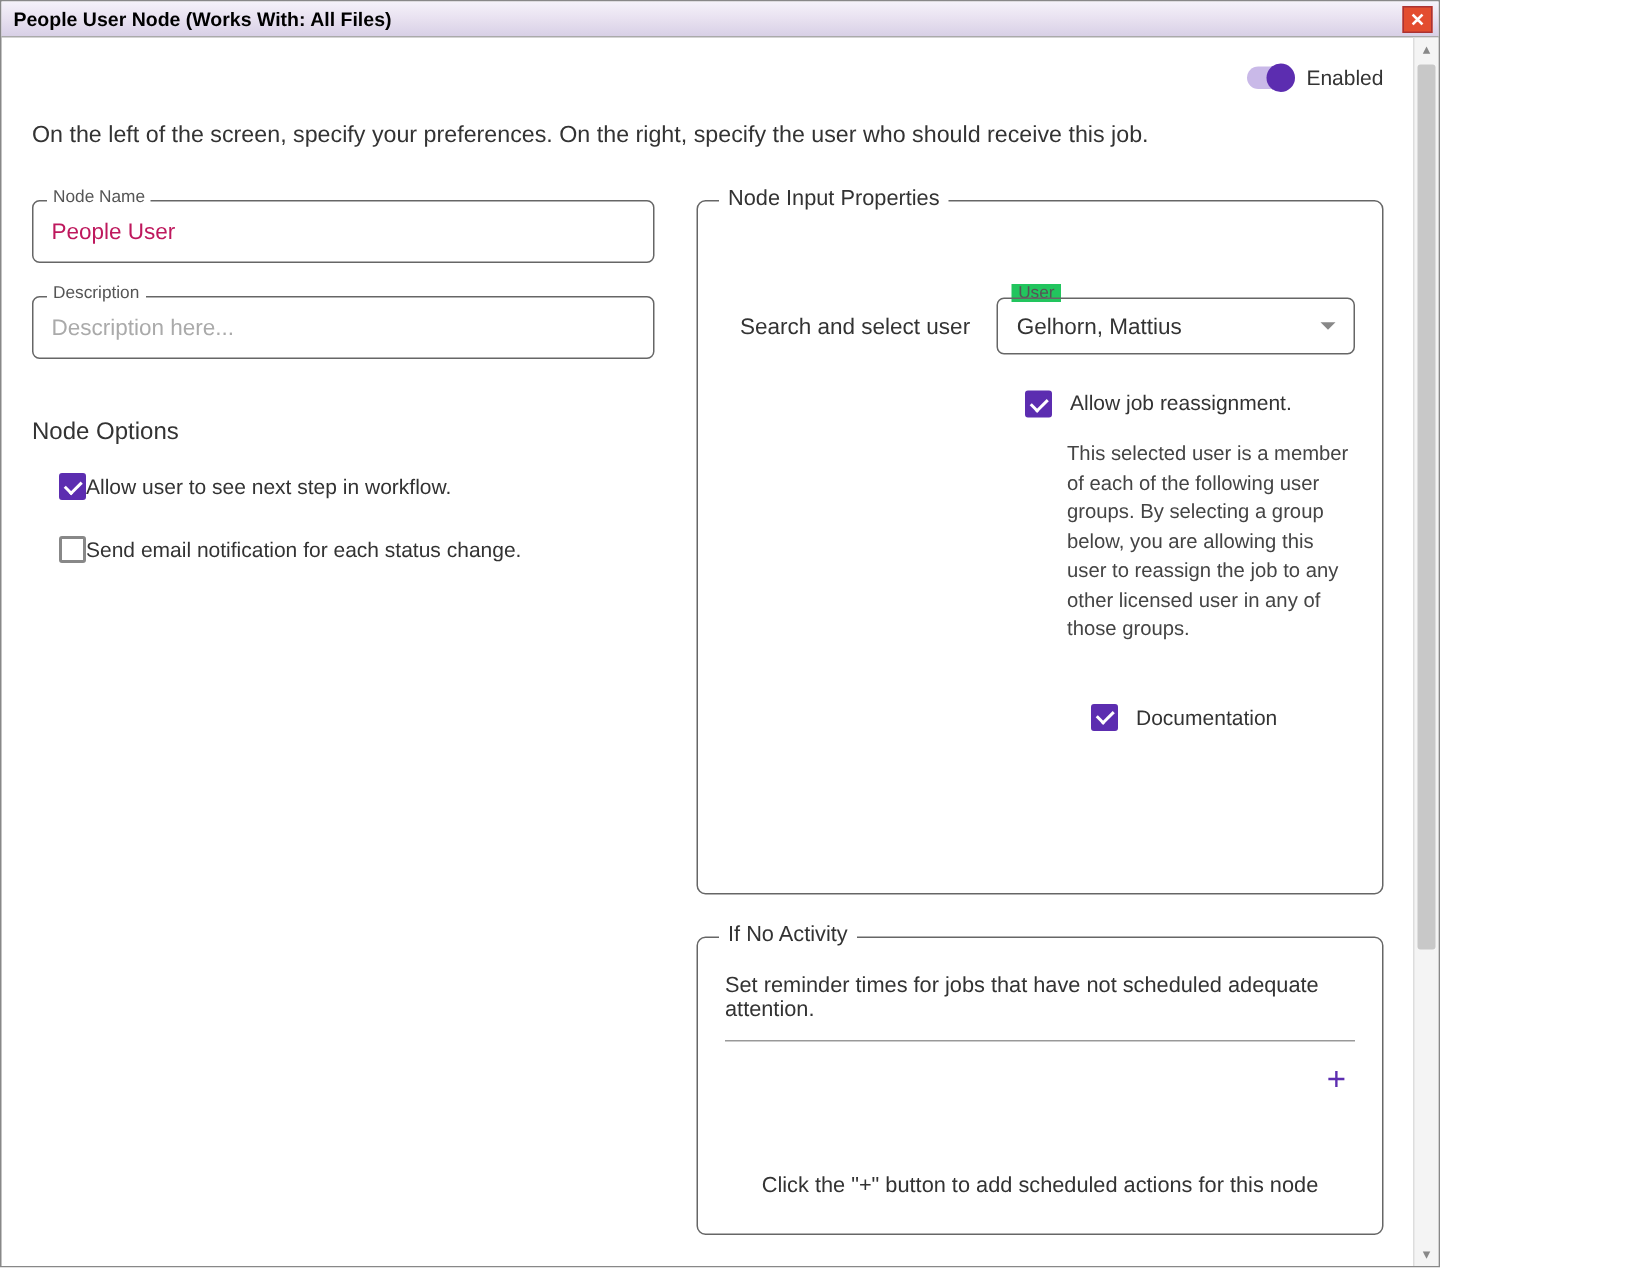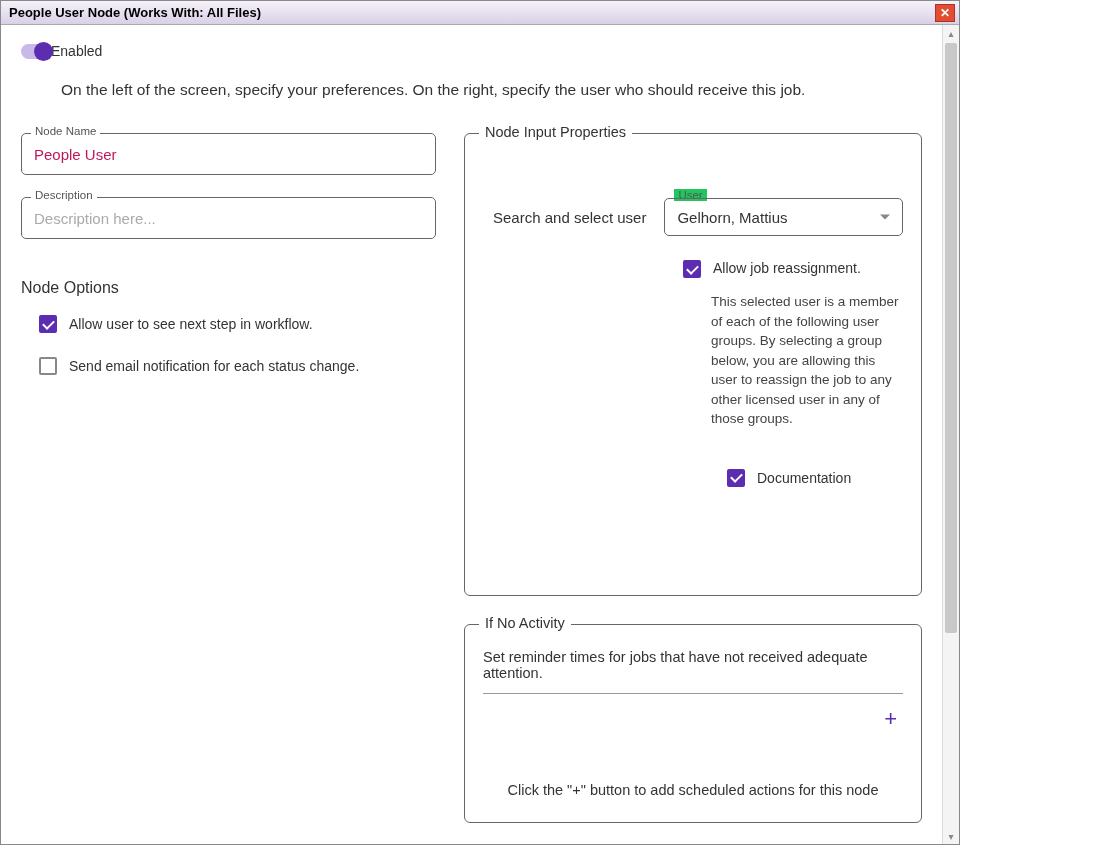--- a/index.html
+++ b/index.html
@@ -70,38 +70,38 @@
   .scroll-thumb {
     position: absolute;
     left: 2px; right: 2px;
     top: 18px;
     height: 590px;
     background: #c8c8c8;
     border-radius: 2px;
   }
 
   
-  .toggle-row { display: flex; align-items: center; margin-bottom: 22px; }
+  .toggle-row { display: flex; align-items: center; gap: 10px; margin-bottom: 22px; justify-content: flex-end; }
   .toggle {
     width: 30px; height: 15px;
     background: #c9b9e8;
     border-radius: 8px;
     position: relative;
     cursor: pointer;
   }
   .toggle .knob {
     position: absolute;
     right: -2px; top: -2px;
     width: 19px; height: 19px;
     background: #5c2db0;
     border-radius: 50%;
   }
   .toggle-label { font-size: 14px; color: #333; }
 
-  .intro { font-size: 15.5px; color: #333; margin-bottom: 34px; margin-left: 40px; }
+  .intro { font-size: 15.5px; color: #333; margin-bottom: 34px; }
 
   .columns {
     display: flex;
     gap: 28px;
   }
   .left-col { width: 415px; flex-shrink: 0; }
   .right-col { flex: 1; }
 
   
   .field { position: relative; margin-bottom: 22px; border-radius: 19px; }
@@ -127,21 +127,20 @@
 
   .section-title {
     font-size: 16px;
     color: #333;
     margin: 40px 0 18px 0;
   }
 
   .check-row {
     display: flex;
     align-items: center;
-    gap: 12px;
     margin: 14px 0 24px 18px;
     font-size: 14px;
   }
   .checkbox {
     width: 18px; height: 18px;
     border: 2px solid #888;
     border-radius: 2px;
     cursor: pointer;
     display: flex; align-items: center; justify-content: center;
     flex-shrink: 0;
@@ -340,21 +339,21 @@
                   <span>Documentation</span>
                 </div>
               </div>
 
             </div>
           </div>
 
           <div class="group">
             <div class="group-legend">If No Activity</div>
             <div class="group-body">
-              <div class="noact-desc">Set reminder times for jobs that have not received adequate attention.</div>
+              <div class="noact-desc">Set reminder times for jobs that have not scheduled adequate attention.</div>
               <div class="plus-row">
                 <div class="plus-btn">
                   <span>+</span>
                 </div>
               </div>
               <div class="noact-empty">Click the "+" button to add scheduled actions for this node</div>
             </div>
           </div>
 
         </div>

